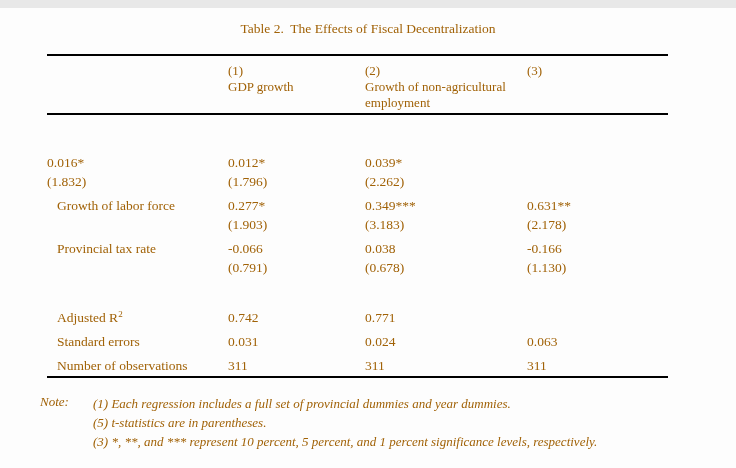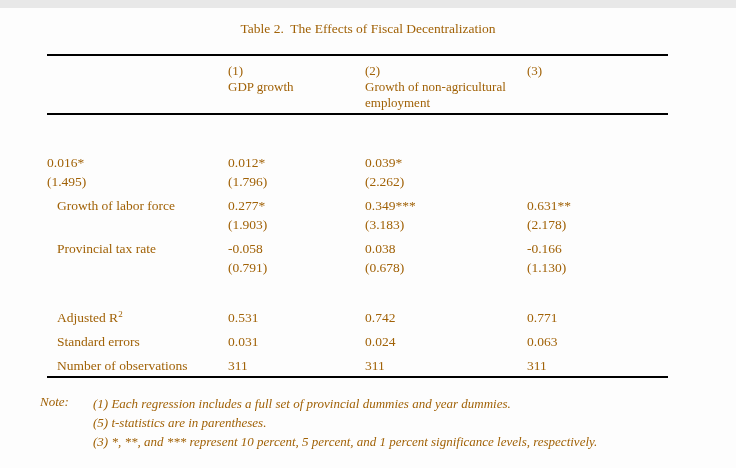--- a/index.html
+++ b/index.html
@@ -67,21 +67,21 @@
       <div>
         <span class="colnum">(3)</span>
       </div>
     </div>
 
     <div class="coef-section">
 
       <div class="grid-row coef-row">
         <div class="stack">
           <span>0.016*</span>
-          <span>(1.495)</span>
+          <span>(1.832)</span>
         </div>
         <div class="stack">
           <span>0.012*</span>
           <span>(1.796)</span>
         </div>
         <div class="stack">
           <span>0.039*</span>
           <span>(2.262)</span>
         </div>
       </div>
@@ -98,40 +98,39 @@
         </div>
         <div class="stack">
           <span>0.631**</span>
           <span>(2.178)</span>
         </div>
       </div>
 
       <div class="grid-row coef-row">
         <div class="label-cell">Provincial tax rate</div>
         <div class="stack">
-          <span>-0.058</span>
+          <span>-0.066</span>
           <span>(0.791)</span>
         </div>
         <div class="stack">
           <span>0.038</span>
           <span>(0.678)</span>
         </div>
         <div class="stack">
           <span>-0.166</span>
           <span>(1.130)</span>
         </div>
       </div>
 
     </div>
 
     <div class="stat-section">
 
       <div class="grid-row stat-row">
         <div class="label-cell"><span>Adjusted R</span><sup>2</sup></div>
-        <div>0.531</div>
         <div>0.742</div>
         <div>0.771</div>
       </div>
 
       <div class="grid-row stat-row">
         <div class="label-cell">Standard errors</div>
         <div>0.031</div>
         <div>0.024</div>
         <div>0.063</div>
       </div>

